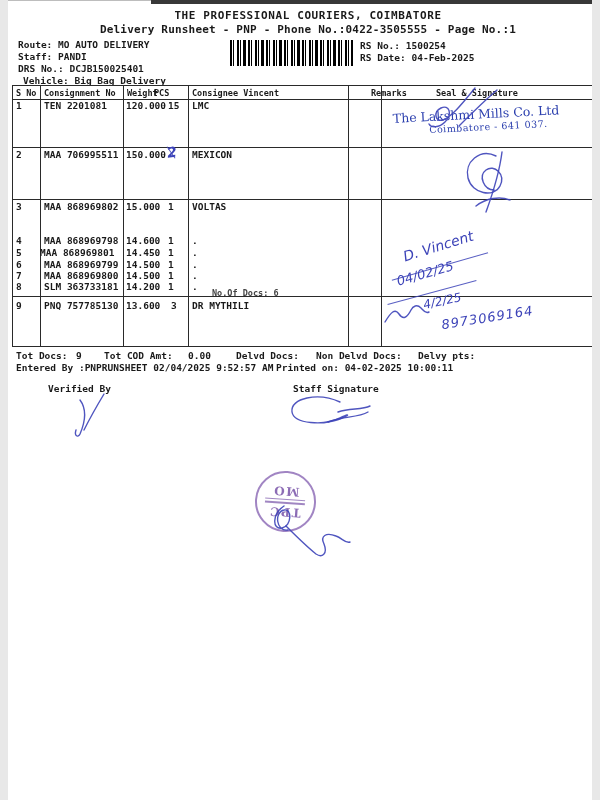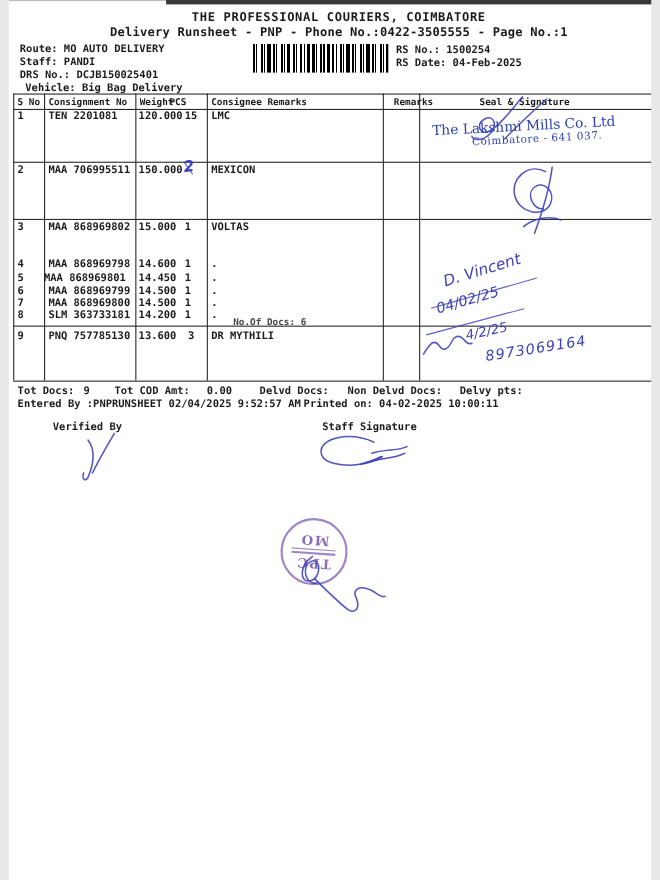--- a/index.html
+++ b/index.html
@@ -69,22 +69,22 @@
   <div class="vline" style="left:32px;top:85px;height:261px;"></div>
   <div class="vline" style="left:115px;top:85px;height:261px;"></div>
   <div class="vline" style="left:180px;top:85px;height:261px;"></div>
   <div class="vline" style="left:340px;top:85px;height:261px;"></div>
   <div class="vline" style="left:373px;top:85px;height:261px;"></div>
 
   <div class="abs printed small" style="left:8px;top:89px;">S No</div>
   <div class="abs printed small" style="left:36px;top:89px;">Consignment No</div>
   <div class="abs printed small" style="left:119px;top:89px;">Weight</div>
   <div class="abs printed small" style="left:146px;top:89px;">PCS</div>
-  <div class="abs printed small" style="left:184px;top:89px;">Consignee Remarks</div>
-  <div class="abs printed small" style="left:330px;top:89px;padding-left:20px;">Remarks</div>
+  <div class="abs printed small" style="left:184px;top:89px;">Consignee Vincent</div>
+  <div class="abs printed small" style="left:343px;top:89px;padding-left:20px;">Remarks</div>
   <div class="abs printed small" style="left:396px;top:89px;padding-left:32px;">Seal &amp; Signature</div>
 
   <div class="abs printed" style="left:8px;top:101px;">1</div>
   <div class="abs printed" style="left:36px;top:101px;">TEN 2201081</div>
   <div class="abs printed" style="left:118px;top:101px;">120.000</div>
   <div class="abs printed" style="left:160px;top:101px;">15</div>
   <div class="abs printed" style="left:184px;top:101px;">LMC</div>
 
   <div class="abs printed" style="left:8px;top:150px;">2</div>
   <div class="abs printed" style="left:36px;top:150px;">MAA 706995511</div>

